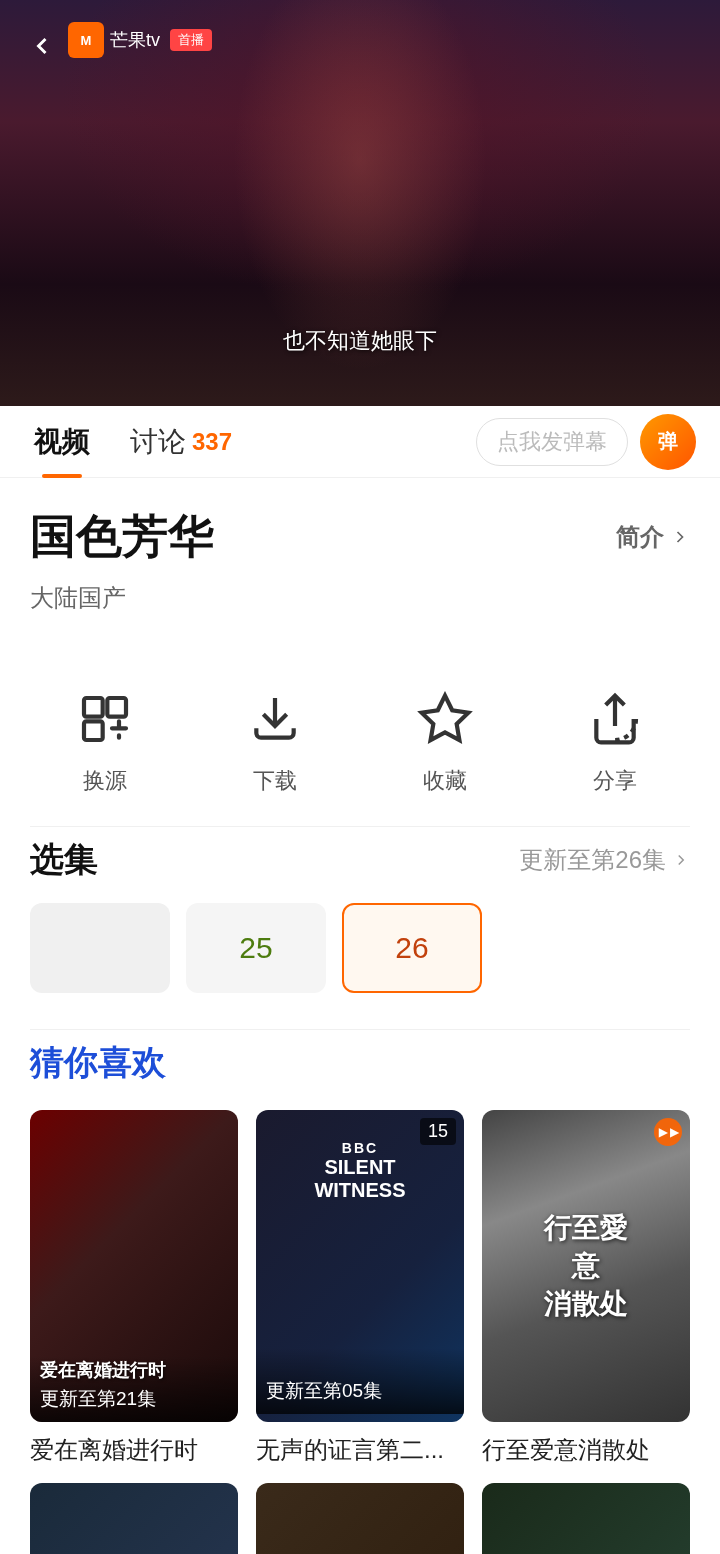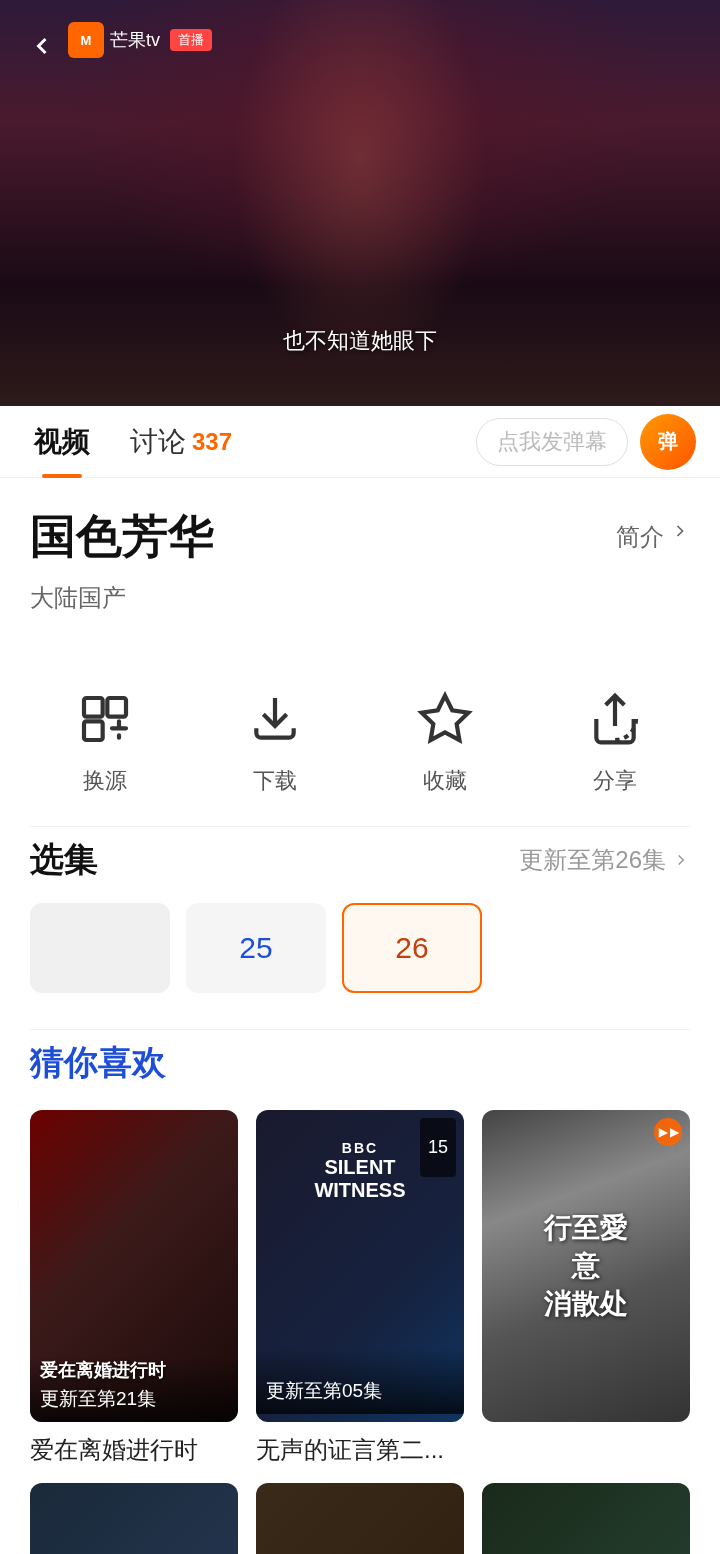--- a/index.html
+++ b/index.html
@@ -179,24 +179,26 @@
       justify-content: space-between;
       margin-bottom: 14px;
     }
     .show-title {
       font-size: 46px;
       font-weight: 700;
       color: #111;
     }
     .show-intro-btn {
       display: flex;
+      align-items: center;
       gap: 6px;
       color: #666;
       font-size: 24px;
       cursor: pointer;
+      font-weight: bold;
     }
     .show-intro-btn svg {
       width: 20px;
       height: 20px;
       stroke: #666;
       fill: none;
       stroke-width: 2;
     }
     .show-tags {
       display: flex;
@@ -274,21 +276,21 @@
     }
     .episode-item {
       min-width: 140px;
       height: 90px;
       border-radius: 12px;
       background: #f5f5f5;
       display: flex;
       align-items: center;
       justify-content: center;
       font-size: 30px;
-      color: #1d4ed8;
+      color: #4d7c0f;
       cursor: pointer;
       flex-shrink: 0;
     }
     .episode-item.active {
       color: #c2410c;
       border: 2px solid #ff6600;
       background: #fff8f0;
     }
     .episode-item.empty {
       background: #f0f0f0;
@@ -565,38 +567,39 @@
       <div class="recommend-thumb">
         <div style="width:100%;height:100%;background:linear-gradient(135deg,#1a1a2e 0%,#16213e 60%,#0f3460 100%);position:relative;">
           <div class="sw-text">
             <div class="bbc">BBC</div>
             <div class="silent" style="font-size:20px;font-weight:bold;color:#fff;">SILENT</div>
             <div class="witness" style="font-size:20px;font-weight:bold;color:#fff;">WITNESS</div>
           </div>
           <div style="position:absolute;bottom:8px;left:0;right:0;background:linear-gradient(transparent,rgba(0,0,0,0.75));padding:30px 10px 10px;">
             <span style="color:#fff;font-size:19px;font-weight:500;">更新至第05集</span>
           </div>
-          <div class="recommend-badge-num" style="position:absolute;top:8px;right:8px;background:rgba(0,0,0,0.6);color:#fff;font-size:18px;padding:19px 8px;border-radius:4px;">15</div>
+          <div class="recommend-badge-num" style="position:absolute;top:8px;right:8px;background:rgba(0,0,0,0.6);color:#fff;font-size:18px;padding:3px 8px;border-radius:4px;">15</div>
         </div>
       </div>
       <div class="recommend-name">无声的证言第二...</div>
     </div>
 
     <div class="recommend-item">
       <div class="recommend-thumb">
         <div style="width:100%;height:100%;background:linear-gradient(160deg,#444 0%,#888 30%,#555 60%,#333 100%);position:relative;">
           <div class="third-text">
             <div class="line1" style="font-size:28px;font-weight:bold;color:#fff;text-shadow:1px 1px 4px rgba(0,0,0,0.8);">行至愛意</div>
             <div class="line2" style="font-size:28px;font-weight:bold;color:#fff;text-shadow:1px 1px 4px rgba(0,0,0,0.8);">消散处</div>
           </div>
           <div class="play-icon-overlay" style="position:absolute;top:8px;right:8px;width:28px;height:28px;background:rgba(255,100,0,0.9);border-radius:50%;display:flex;align-items:center;justify-content:center;">
             <span style="color:#fff;font-size:12px;margin-left:2px;">▶</span>
           </div>
         </div>
       </div>
+      <div class="recommend-name">行至爱意消散处</div>
     </div>
 
     <div class="recommend-item">
       <div class="recommend-thumb">
         <div style="width:100%;height:100%;background:linear-gradient(135deg,#1a2a3a 0%,#2a3a5a 100%);position:relative;"></div>
       </div>
       <div class="recommend-name"></div>
     </div>
     <div class="recommend-item">
       <div class="recommend-thumb">

